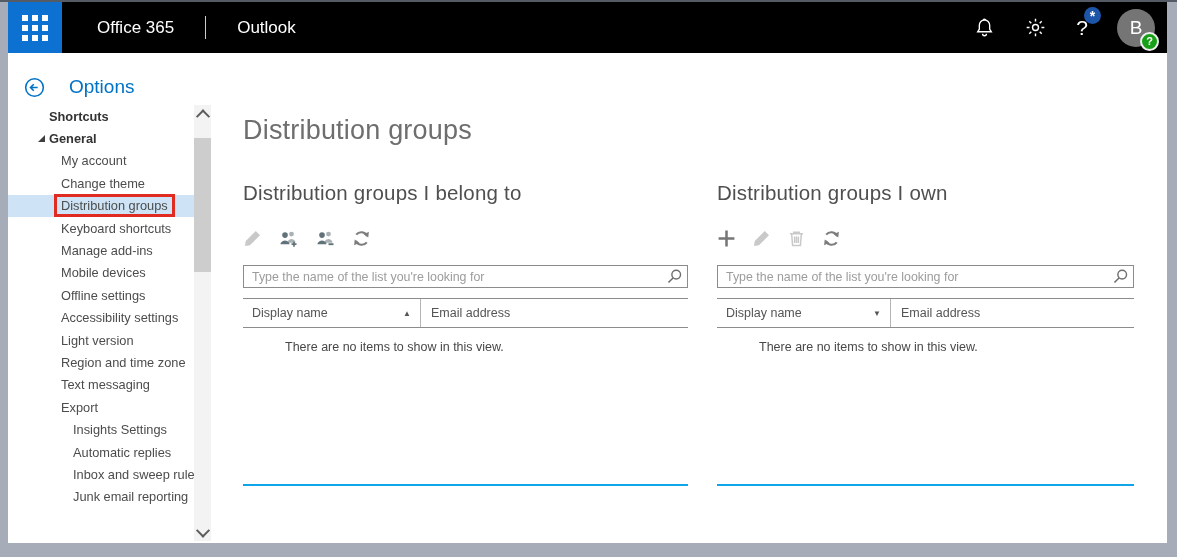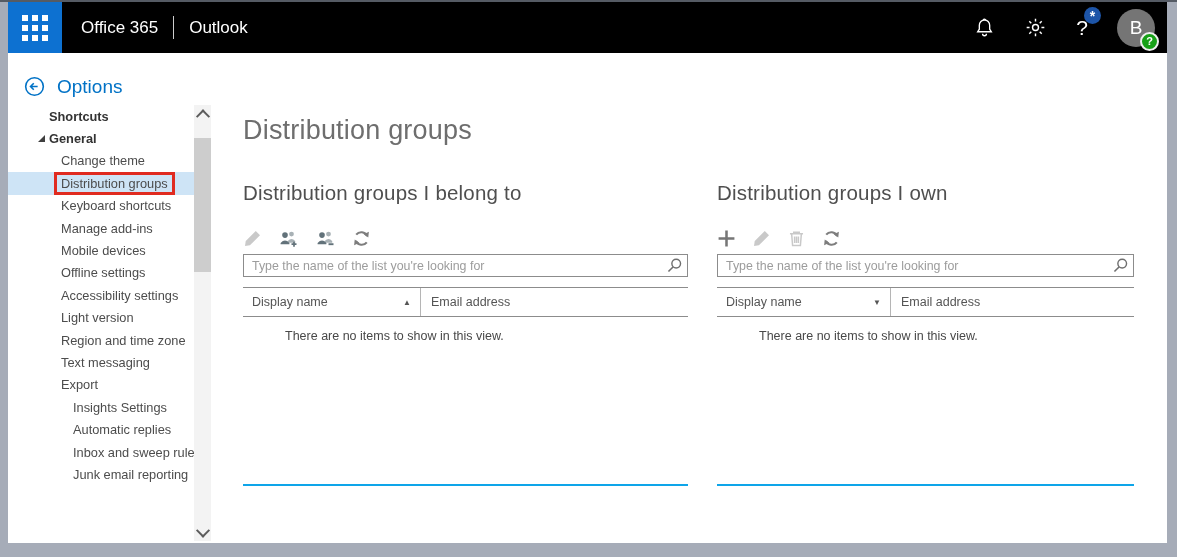--- a/index.html
+++ b/index.html
@@ -7,40 +7,40 @@
     width:1177px;height:557px;position:relative;overflow:hidden;
     background:#a6acb8;
     font-family:"Liberation Sans", sans-serif;
     -webkit-font-smoothing:antialiased;
   }
   body::before{content:"";position:absolute;top:0;left:0;right:0;height:2px;background:#555b64;}
 
   .frame{position:absolute;left:8px;top:2px;width:1159px;height:541px;background:#fff;overflow:hidden;}
 
   
-  .topbar{height:51px;background:#000;display:flex;align-items:center;position:relative;}
+  .topbar{height:51px;background:#000;display:flex;align-items:center;position:relative;gap:16px;}
   .waffle{width:54px;height:51px;background:#0d71d1;display:flex;align-items:center;justify-content:center;cursor:pointer;flex:none;}
   .grid-icon{display:grid;grid-template-columns:repeat(3,6px);grid-gap:4px;}
   .grid-icon i{width:6px;height:6px;background:#fff;display:block;}
   .brand{color:#fff;font-size:17px;margin-left:19px;cursor:pointer;}
   .sep{width:1px;height:23px;background:rgba(255,255,255,.8);margin:0 15px;}
   .app{color:#fff;font-size:17px;cursor:pointer;}
   .top-icons{position:absolute;right:12px;top:0;height:51px;display:flex;align-items:center;gap:28px;}
   .tico{cursor:pointer;display:flex;align-items:center;}
   .help-wrap{position:relative;color:#fff;font-size:21px;cursor:pointer;width:14px;text-align:center;}
   .badge{position:absolute;top:-9px;right:-12px;width:17px;height:17px;border-radius:50%;
          background:#1d55a8;color:#fff;font-size:14px;font-weight:bold;line-height:19px;text-align:center;}
   .avatar{width:38px;height:38px;border-radius:50%;background:#757575;color:#fff;font-size:19px;
           display:flex;align-items:center;justify-content:center;position:relative;cursor:pointer;}
   .gbadge{position:absolute;right:-4px;bottom:-4px;width:15px;height:15px;border-radius:50%;
           background:#17a017;border:2px solid #eee;color:#fff;font-size:11px;font-weight:bold;
           display:flex;align-items:center;justify-content:center;}
 
   
-  .options-hdr{position:absolute;left:16px;top:74px;display:flex;align-items:flex-start;gap:12px;cursor:pointer;}
+  .options-hdr{position:absolute;left:16px;top:74px;display:flex;align-items:center;gap:24px;cursor:pointer;}
   .options-hdr .txt{color:#0072c6;font-size:19px;}
 
   
   .sidebar{position:absolute;left:0;top:103px;width:203px;bottom:0;background:#fff;}
   .nav-list{position:absolute;left:0;top:0;right:17px;bottom:0;overflow:hidden;}
   .nav-row{height:22.4px;display:flex;align-items:center;font-size:12.8px;color:#4c4c4c;cursor:pointer;text-align:center;}
   .nav-row.lvl1{padding-left:30px;}
   .nav-row.lvl2{padding-left:42px;}
   .nav-row.lvl3{padding-left:54px;}
   .nav-row.bold{font-weight:bold;color:#333;}
@@ -65,21 +65,21 @@
   .notice a{color:#0072c6;text-decoration:none;cursor:pointer;}
   .bullet{display:inline-block;width:5px;height:5px;border-radius:50%;border:2px solid #9b9b9b;background:#fff;margin-right:5px;vertical-align:1px;}
 
   .cols{display:flex;gap:29px;margin-top:16px;}
   .col{width:445px;height:322px;border-bottom:2px solid #0ea5e9;box-sizing:border-box;}
   .col.right{width:417px;}
   .col-heading{font-size:20.5px;font-weight:300;color:#4f4f4f;letter-spacing:.2px;}
   .toolbar{margin-top:22px;display:flex;align-items:center;gap:16px;height:22px;}
   .tool{cursor:pointer;display:flex;align-items:center;}
   .c-people{color:#62727a;} .c-refresh{color:#7d7d7d;} .c-plus{color:#767676;} .c-disabled{color:#c9c9c9;}
-  .searchbox{margin-top:5px;position:relative;}
+  .searchbox{margin-top:16px;position:relative;}
   .searchbox input{width:100%;height:23px;border:1px solid #8c8c8c;padding:0 30px 0 8px;
                    font-size:12.4px;color:#444;box-sizing:border-box;font-family:"Liberation Sans",sans-serif;outline:none;}
   .searchbox input::placeholder{color:#9c9c9c;}
   .mag{position:absolute;right:5px;top:3px;cursor:pointer;}
   .thead{margin-top:10px;height:28px;border-top:1px solid #8c8c8c;border-bottom:1px solid #8c8c8c;
          display:flex;align-items:center;font-size:12.5px;color:#555;}
   .cell1{width:177px;height:100%;display:flex;align-items:center;justify-content:space-between;
          padding-left:9px;box-sizing:border-box;cursor:pointer;}
   .col.right .cell1{width:173px;}
   .sortglyph{font-size:8px;color:#555;margin-right:9px;}
@@ -150,20 +150,24 @@
           <span class="lbl">Shortcuts</span>
         </div>
         <div class="nav-row lvl1 bold">
           <span class="tri">
             <i></i>
           </span>
           <span class="lbl">General</span>
         </div>
         <div class="nav-row lvl2">
           <span class="tri"></span>
+          <span class="lbl">My account</span>
+        </div>
+        <div class="nav-row lvl2">
+          <span class="tri"></span>
           <span class="lbl">Change theme</span>
         </div>
         <div class="nav-row lvl2 selected">
           <span class="tri"></span>
           <span class="lbl redline">Distribution groups</span>
         </div>
         <div class="nav-row lvl2">
           <span class="tri"></span>
           <span class="lbl">Keyboard shortcuts</span>
         </div>

